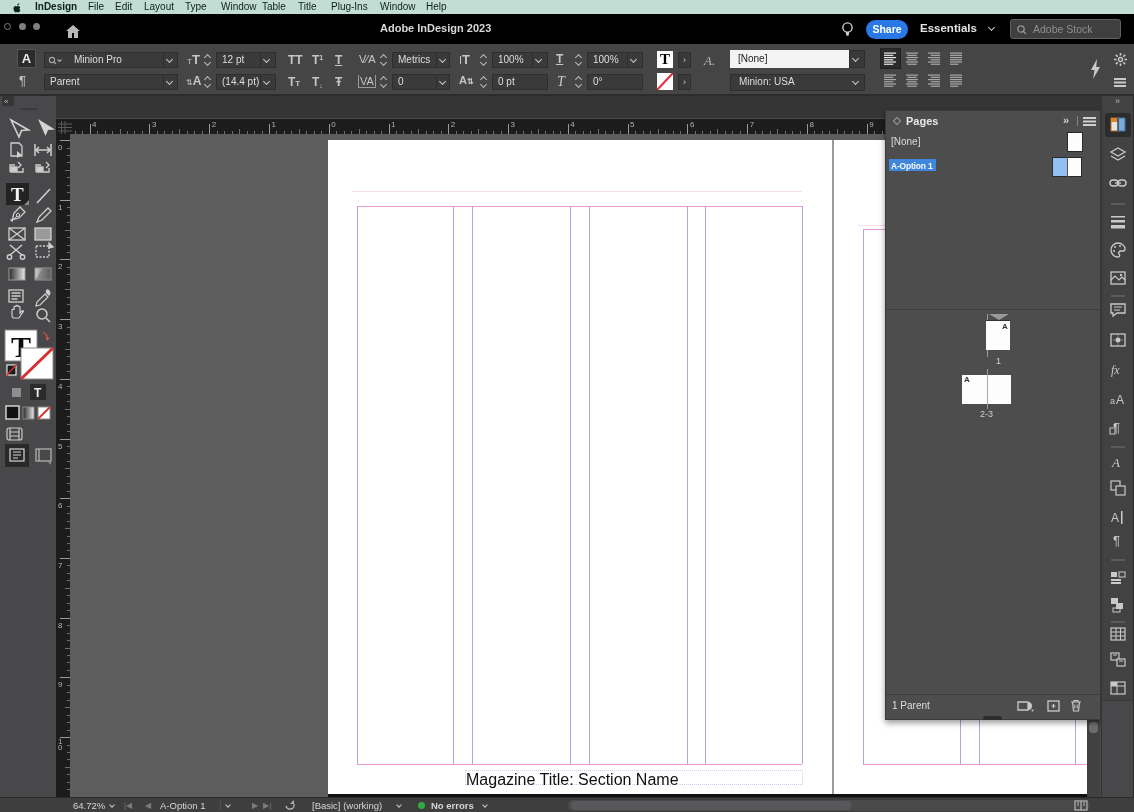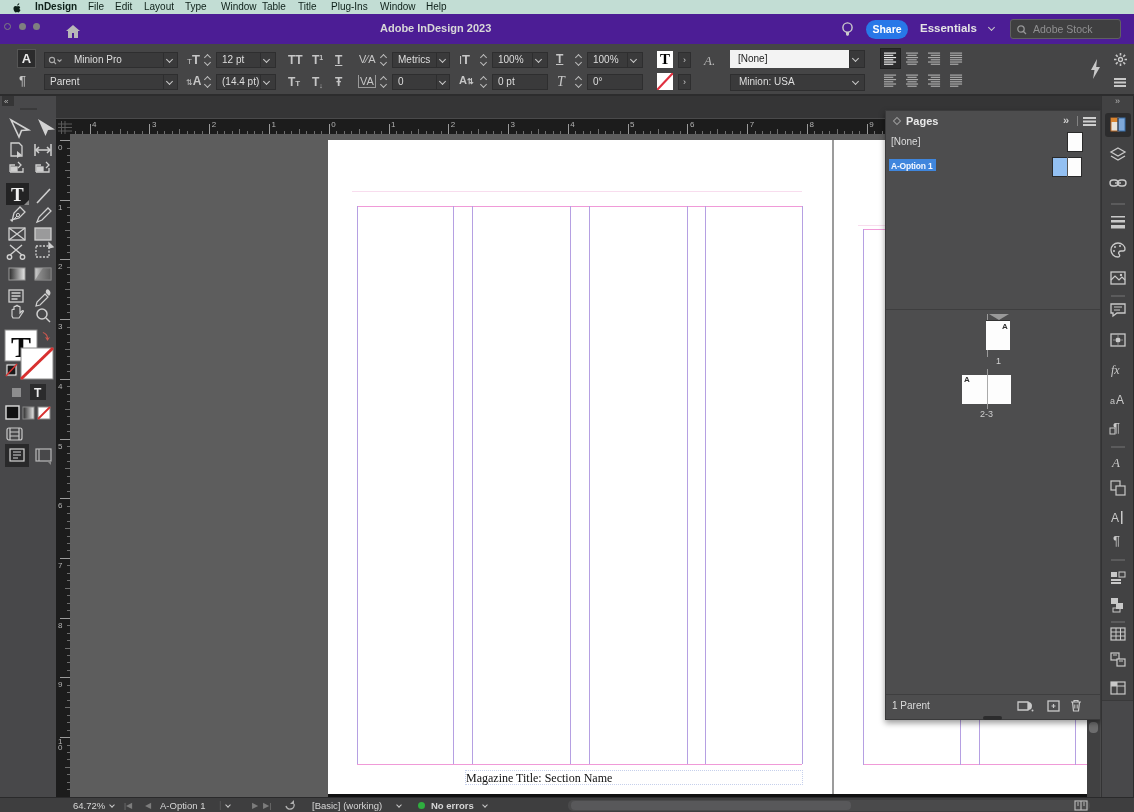--- a/index.html
+++ b/index.html
@@ -2,21 +2,21 @@
 <html><head><meta charset="utf-8">
 <style>
 *{margin:0;padding:0;box-sizing:border-box;}
 html,body{width:1134px;height:812px;overflow:hidden;background:#4a4a4b;font-family:"Liberation Sans",sans-serif;}
 .abs{position:absolute;}
 #stage{position:relative;width:1134px;height:812px;}
 
 #menubar{left:0;top:0;width:1134px;height:23px;background:#c2ddd4;color:#0e2019;font-size:10px;border-bottom:1px solid #37403c;}
 #menubar span{position:absolute;top:1px;}
 
-#titlebar{left:0;top:14px;width:1134px;height:30px;background:#4c1d95;}
+#titlebar{left:0;top:14px;width:1134px;height:30px;background:#000000;}
 .tl{position:absolute;top:9px;width:7px;height:7px;border-radius:50%;}
 #title{position:absolute;top:8px;left:380px;color:#d8d8d8;font-weight:bold;font-size:11px;}
 
 #cpanel{left:0;top:44px;width:1134px;height:52px;background:#454546;border-bottom:2px solid #2c2c2d;}
 .fld{position:absolute;background:#3a3a3b;border:1px solid #2e2e2f;color:#dedede;font-size:10px;line-height:14px;padding-left:5px;height:16px;}
 .chv{position:absolute;width:5px;height:5px;border-right:1.4px solid #c9c9c9;border-bottom:1.4px solid #c9c9c9;transform:rotate(45deg);}
 .stp{position:absolute;width:9px;height:16px;color:#c0c0c0;}
 .stp:before{content:"";position:absolute;left:2px;top:3px;width:4px;height:4px;border-left:1.3px solid #bbb;border-top:1.3px solid #bbb;transform:rotate(45deg);}
 .stp:after{content:"";position:absolute;left:2px;bottom:3px;width:4px;height:4px;border-right:1.3px solid #bbb;border-bottom:1.3px solid #bbb;transform:rotate(45deg);}
 .cic{position:absolute;color:#c6c6c6;font-size:12px;font-weight:bold;}
@@ -250,21 +250,21 @@
 <div class="abs" style="left:287px;top:72px;width:1px;height:558px;background:#b5a0e2;"></div>
 <div class="abs" style="left:383px;top:72px;width:1px;height:558px;background:#b5a0e2;"></div>
 <div class="abs" style="left:402px;top:72px;width:1px;height:558px;background:#b5a0e2;"></div>
 <div class="abs" style="left:500px;top:72px;width:1px;height:558px;background:#b5a0e2;"></div>
 <div class="abs" style="left:519px;top:72px;width:1px;height:558px;background:#b5a0e2;"></div>
 <div class="abs" style="left:617px;top:72px;width:1px;height:558px;background:#b5a0e2;"></div>
 <div class="abs" style="left:635px;top:72px;width:1px;height:558px;background:#b5a0e2;"></div>
 <div class="abs" style="left:732px;top:72px;width:1px;height:558px;background:#b5a0e2;"></div>
 
 <div class="abs" style="left:395px;top:636px;width:338px;height:15px;border:1px dotted #c6d0ec;"></div>
-<div class="abs" style="left:396px;top:637px;font-family:Liberation Serif, serif;font-size:12px;color:#111;">Magazine Title: Section Name</div>
+<div class="abs" style="left:396px;top:637px;font-family:Liberation Sans, sans-serif;font-size:16px;color:#111;">Magazine Title: Section Name</div>
 
 <div class="abs" style="left:788px;top:91px;width:229px;height:1px;background:#f8ddee;"></div>
 <div class="abs" style="left:793px;top:95px;width:224px;height:1px;background:#f09ad8;"></div>
 <div class="abs" style="left:793px;top:630px;width:224px;height:1px;background:#f09ad8;"></div>
 <div class="abs" style="left:793px;top:95px;width:1px;height:536px;background:#b5a0e2;"></div>
 <div class="abs" style="left:890px;top:95px;width:1px;height:536px;background:#b5a0e2;"></div>
 <div class="abs" style="left:909px;top:95px;width:1px;height:536px;background:#b5a0e2;"></div>
 <div class="abs" style="left:1005px;top:95px;width:1px;height:536px;background:#b5a0e2;"></div>
 
 <div class="abs" style="left:1017px;top:0;width:13px;height:663px;background:#414142;"></div>

